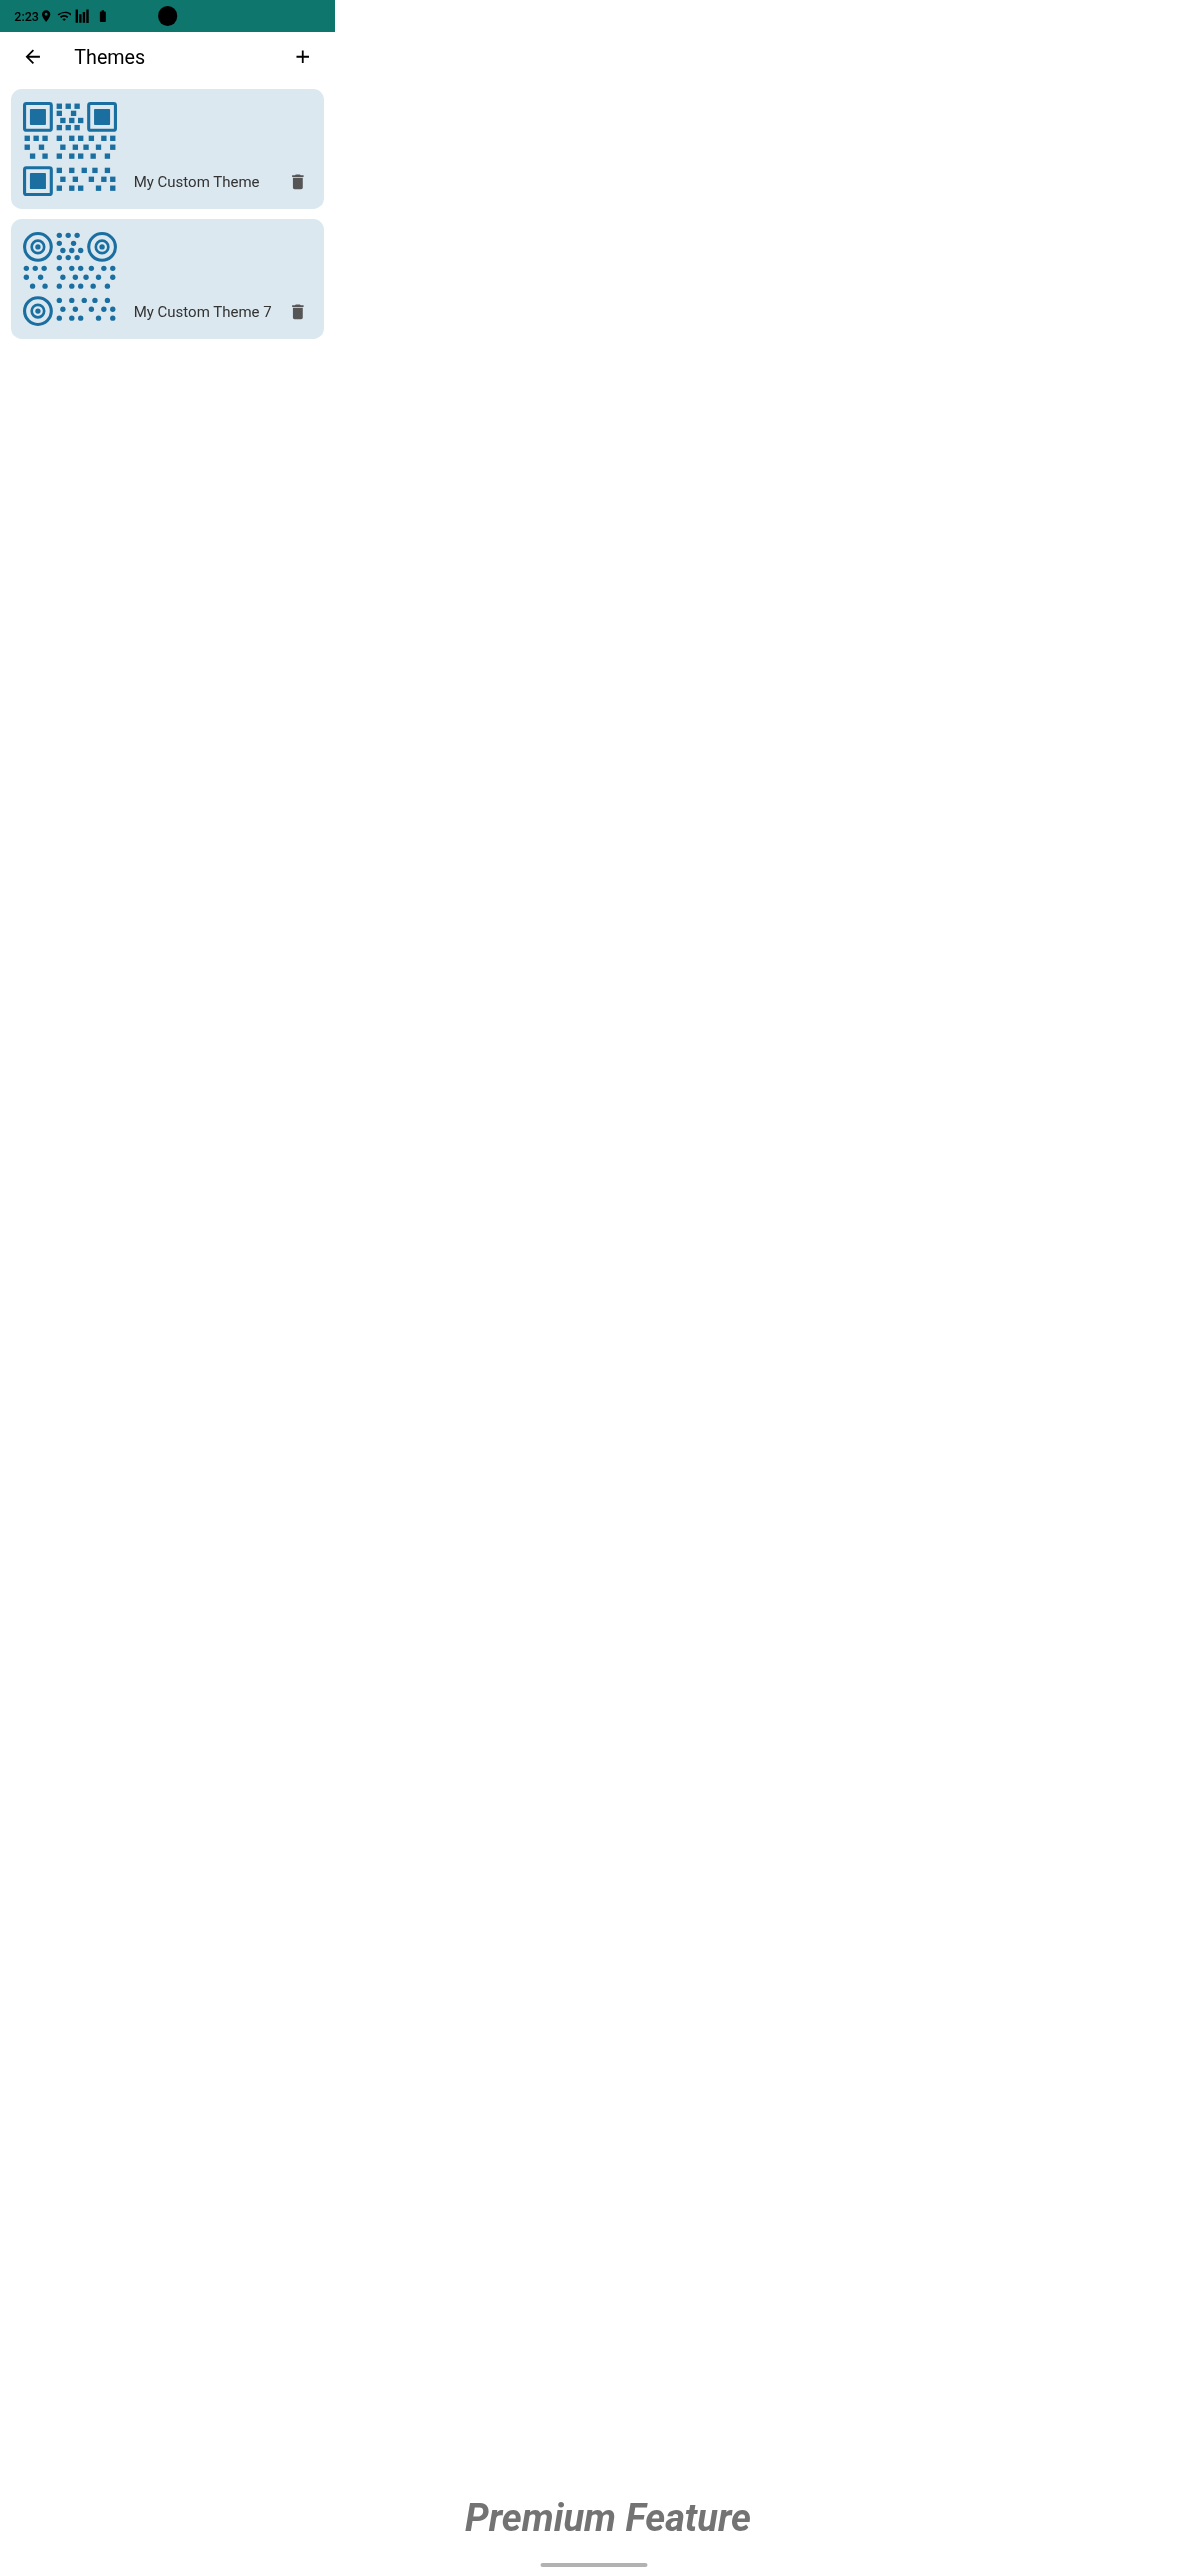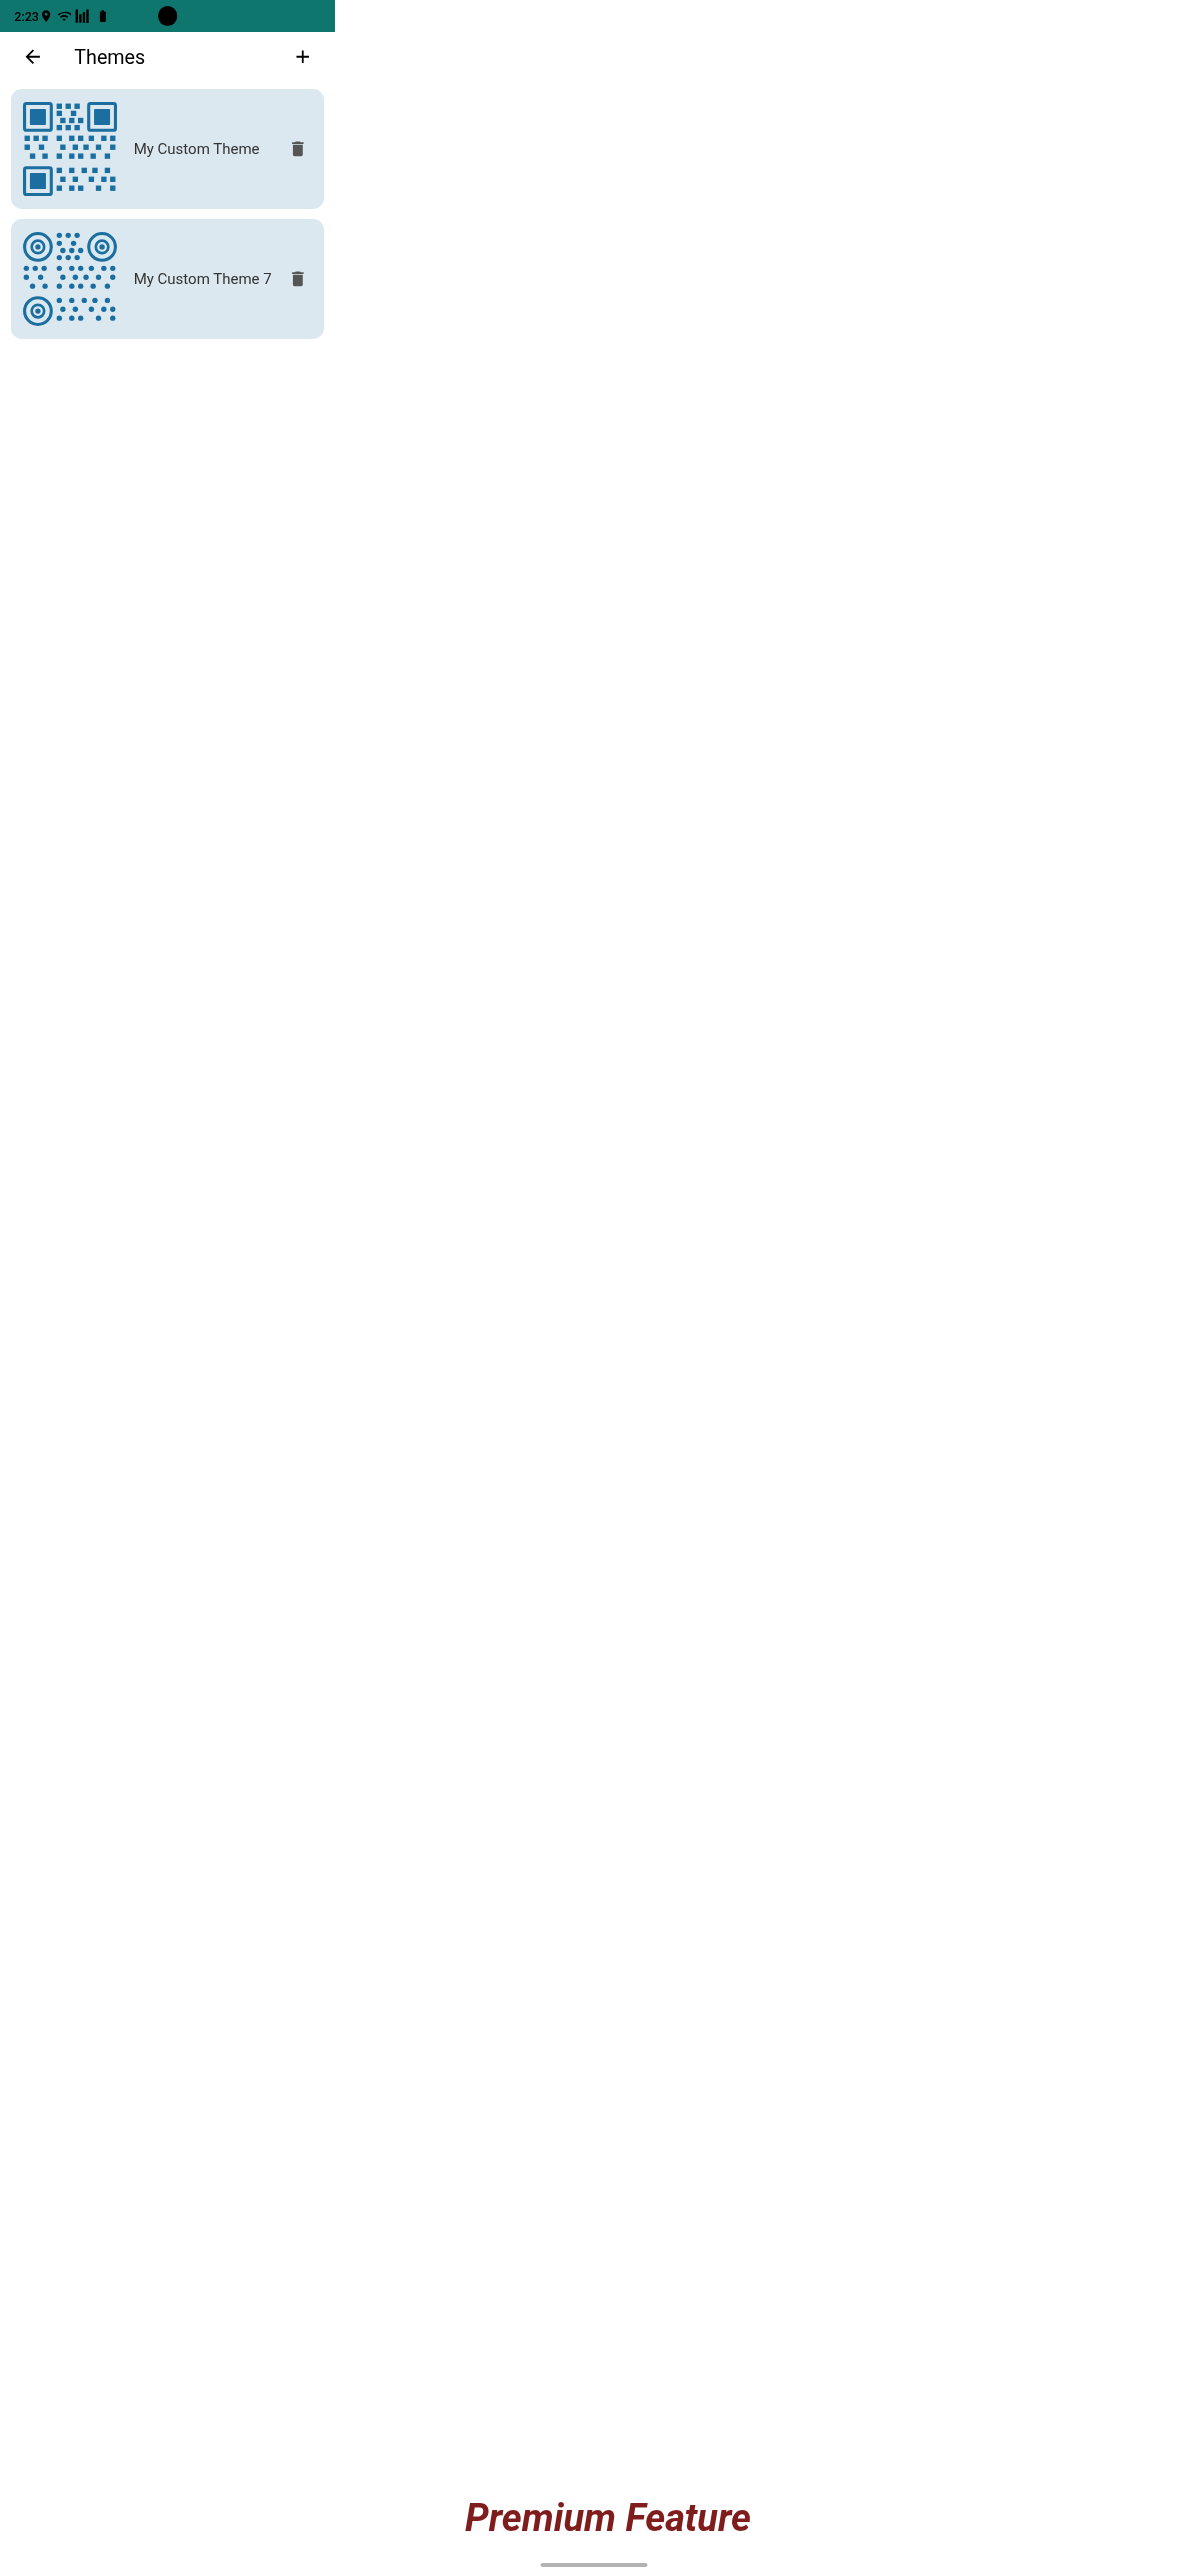--- a/index.html
+++ b/index.html
@@ -82,21 +82,21 @@
     }
 
     
     .content {
       padding: 7.2px 10.7px;
     }
 
     
     .theme-card {
       display: flex;
-      align-items: center;
+      align-items: flex-end;
       background: #dce8f0;
       border-radius: 10.7px;
       margin-bottom: 10.7px;
       padding: 10.7px;
       gap: 14.3px;
       cursor: pointer;
     }
 
     .theme-qr {
       width: 98px;
@@ -132,21 +132,21 @@
 
     
     .premium-text {
       position: fixed;
       bottom: 36px;
       left: 0;
       right: 0;
       text-align: center;
       font-size: 38px;
       font-weight: 700;
-      color: #7f1d1d;
+      color: #737373;
       font-style: italic;
       margin-left: 28px;
     }
 
     
     .home-indicator {
       position: fixed;
       bottom: 9px;
       left: 50%;
       transform: translateX(-50%);

